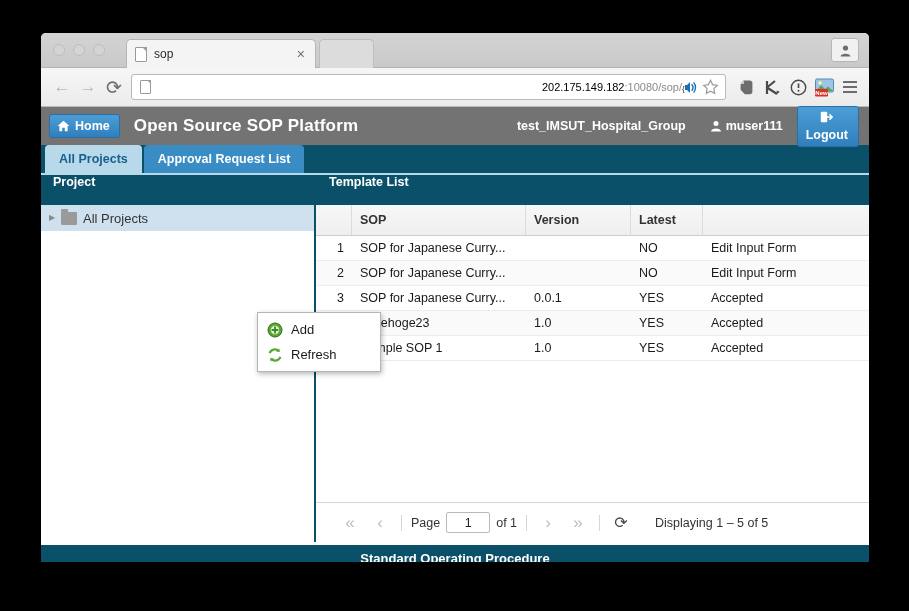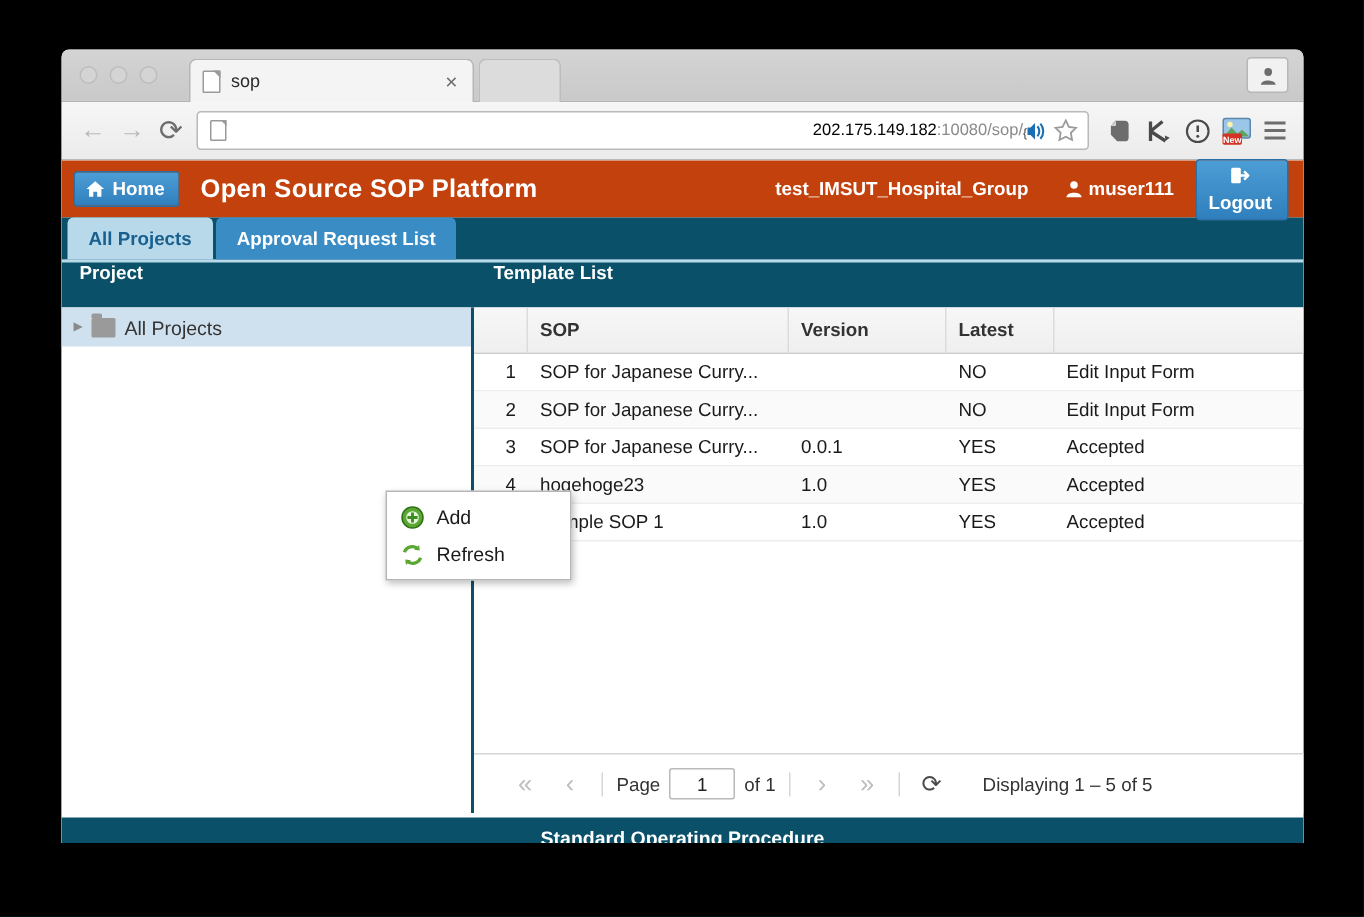--- a/index.html
+++ b/index.html
@@ -116,21 +116,21 @@
   .ext-icons { display: flex; align-items: center; gap: 4px; padding-left: 3px; }
   .ext { width: 22px; height: 24px; display: flex; align-items: center; justify-content: center; }
 
   
   .app {
     position: relative;
     height: 455px;
     background: #ffffff;
   }
   .app-header {
-    height: 38px; background: #c2410c;
+    height: 38px; background: #737373;
     display: flex; align-items: center;
     padding: 0 10px 0 8px;
   }
   .home-btn {
     display: flex; align-items: center; gap: 5px;
     background: linear-gradient(#4d9ed6, #2f7fbd);
     border: 1px solid #2a6fa5;
     border-radius: 3px;
     padding: 4px 9px 4px 7px;
     color: #ffffff; font-size: 12.5px; font-weight: bold;
@@ -280,21 +280,21 @@
   .app-footer {
     height: 30px; background: #095068;
     display: flex; align-items: center; justify-content: center;
     color: #ffffff; font-size: 13px; font-weight: bold;
     border-top: 3px solid #ffffff;
   }
 
   
   .ctx-menu {
     position: absolute;
-    left: 216px; top: 122px;
+    left: 216px; top: 107px;
     width: 124px;
     background: #ffffff;
     border: 1px solid #b5b5b5;
     box-shadow: 1px 2px 5px rgba(0,0,0,0.28);
     padding: 4px 0;
     z-index: 40;
   }
   .ctx-item {
     display: flex; align-items: center;
     height: 25px; padding-left: 9px;

